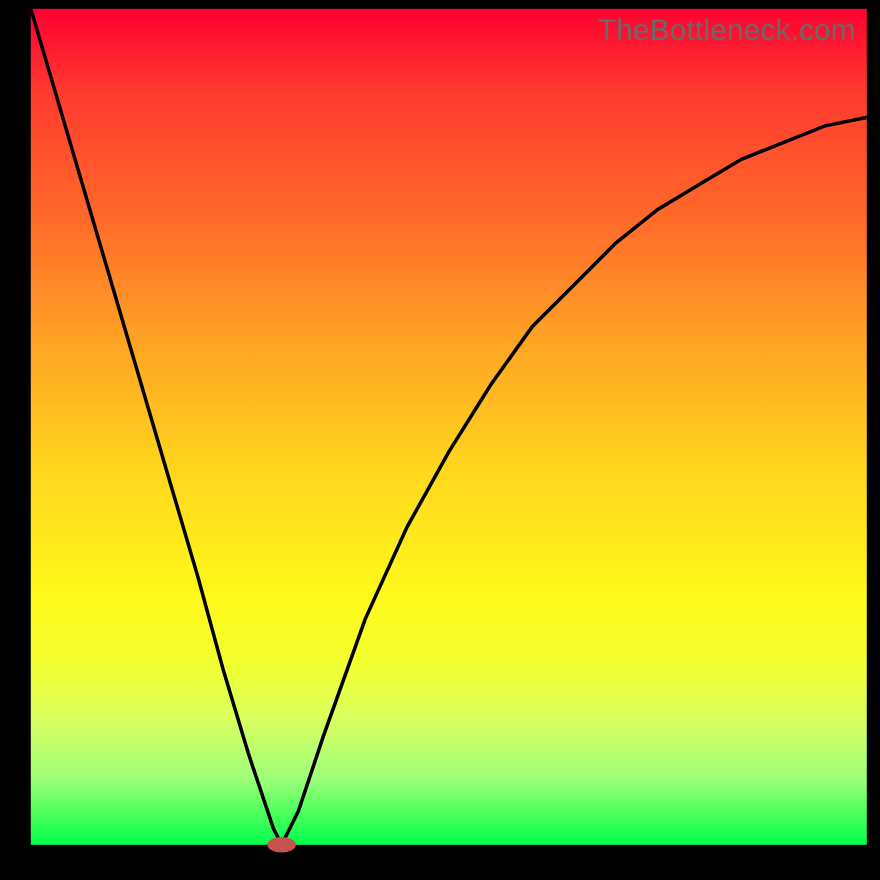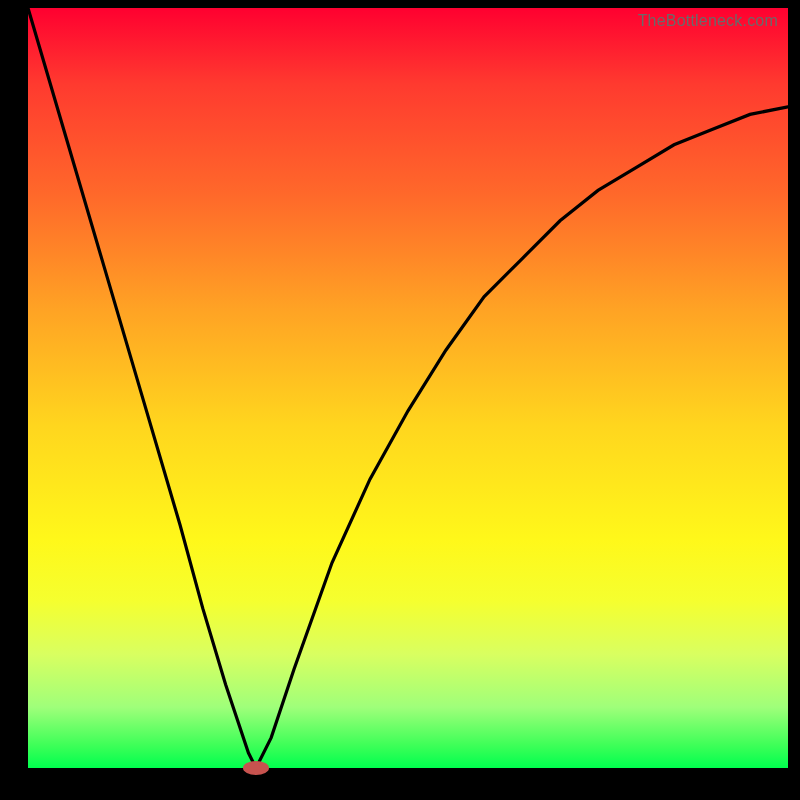--- a/index.html
+++ b/index.html
@@ -34,21 +34,21 @@
       #d9ff60 85%,
       #9fff7a 92%,
       #3eff58 97%,
       #00ff4e 100%
     );
   }
   .watermark {
     position: absolute;
     top: 4px;
     right: 10px;
-    font-size: 16px;
+    font-size: 27px;
     color: #6a6a6a;
     font-family: Arial, sans-serif;
     letter-spacing: 0.2px;
     font-weight: 500;
   }
   svg.curve {
     position: absolute;
     left: 0;
     top: 0;
     width: 760px;

